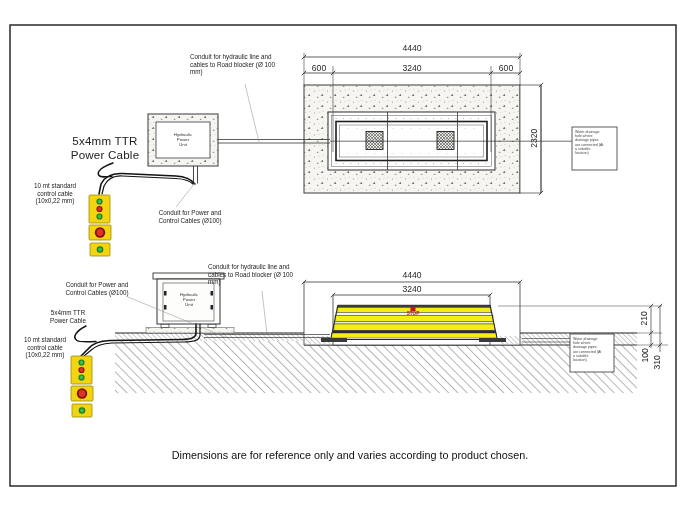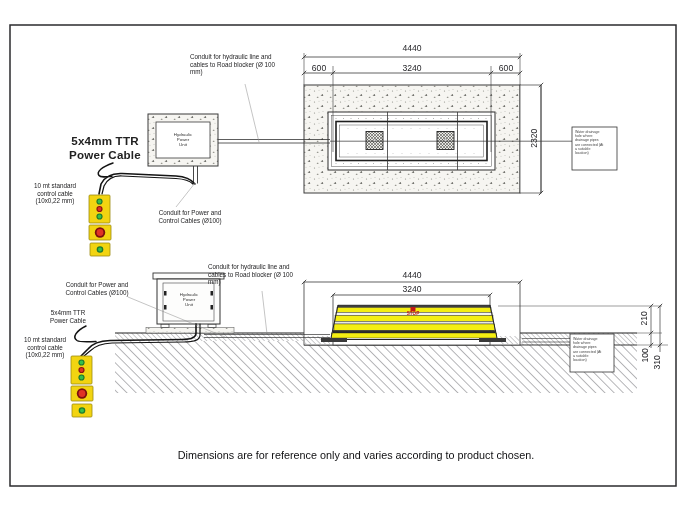--- a/index.html
+++ b/index.html
@@ -2,21 +2,21 @@
 <html><head>
 <meta charset="utf-8">
 <style>
   html,body { margin:0; padding:0; background:#fff; }
   .sheet { position:relative; width:686px; height:515px; background:#fff; overflow:hidden;
            font-family:"Liberation Sans", sans-serif; }
   svg.linework { position:absolute; left:0; top:0; }
   .lbl { position:absolute; white-space:pre-line; color:#1c1c1e; }
   .ctr { text-align:center; }
   .lbl-s  { font-size:6.3px; line-height:1.2; }
-  .lbl-big{ font-size:11.6px; font-weight:700; color:#222; line-height:1.25; letter-spacing:.2px; }
+  .lbl-big{ font-size:11.6px; font-weight:400; color:#222; line-height:1.25; letter-spacing:.2px; }
   .lbl-dim{ font-size:8.6px; color:#26262a; line-height:1; }
   .lbl-hpu{ font-size:4.4px; line-height:1.18; color:#333; }
   .lbl-xs { font-size:3.6px; line-height:1.18; color:#444; }
   .rot    { transform:rotate(-90deg); transform-origin:center; }
   .stop-lbl { font-size:4.6px; font-weight:700; color:#c01818; line-height:1; }
   .footer { font-size:10.8px; color:#101012; }
 </style>
 </head>
 <body>
 
@@ -324,15 +324,15 @@
 a suitable
 location)</div>
 <div class="lbl stop-lbl ctr" style="left:399px; top:312px; width:28px;">STOP</div>
 
 <div class="lbl lbl-dim ctr" style="left:382px; top:271px;   width:60px;">4440</div>
 <div class="lbl lbl-dim ctr" style="left:382px; top:284.5px; width:60px;">3240</div>
 <div class="lbl lbl-dim ctr rot" style="left:629px; top:314px; width:30px;">210</div>
 <div class="lbl lbl-dim ctr rot" style="left:630px; top:351px; width:30px;">100</div>
 <div class="lbl lbl-dim ctr rot" style="left:642px; top:358px; width:30px;">310</div>
 
-<div class="lbl footer ctr" style="left:43px; top:449px; width:626px;">Dimensions are for reference only and varies according to product chosen.</div>
+<div class="lbl footer ctr" style="left:37px; top:449px; width:626px;">Dimensions are for reference only and varies according to product chosen.</div>
 
 </div>
 
 </body></html>

